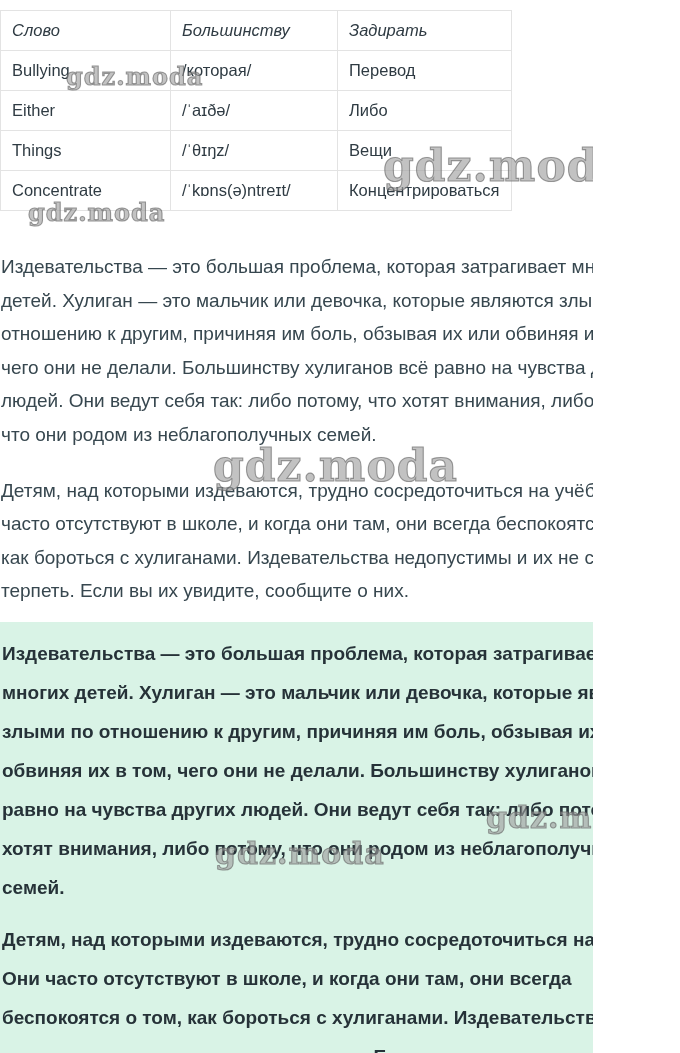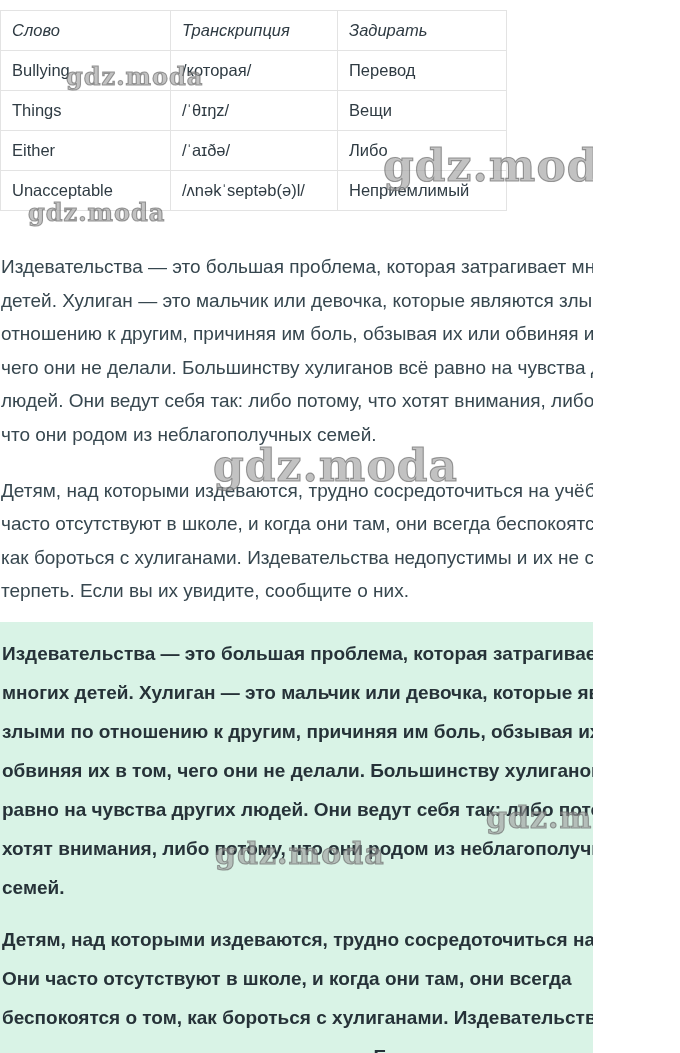--- a/index.html
+++ b/index.html
@@ -93,44 +93,44 @@
 
   <table class="vocab">
     <colgroup>
         <col class="c1">
         <col class="c2">
         <col class="c3">
       </colgroup>
     <thead>
       <tr>
         <th>Слово</th>
-        <th>Транскрипция</th>
+        <th>Большинству</th>
         <th>Задирать</th>
       </tr>
     </thead>
     <tbody>
       <tr>
         <td>Bullying</td>
         <td>/которая/</td>
         <td>Перевод</td>
       </tr>
       <tr>
+        <td>Either</td>
+        <td>/ˈaɪðə/</td>
+        <td>Либо</td>
+      </tr>
+      <tr>
         <td>Things</td>
         <td>/ˈθɪŋz/</td>
         <td>Вещи</td>
       </tr>
       <tr>
-        <td>Either</td>
-        <td>/ˈaɪðə/</td>
-        <td>Либо</td>
-      </tr>
-      <tr>
-        <td>Unacceptable</td>
-        <td>/ʌnəkˈseptəb(ə)l/</td>
-        <td>Неприемлимый</td>
+        <td>Concentrate</td>
+        <td>/ˈkɒns(ə)ntreɪt/</td>
+        <td>Концентрироваться</td>
       </tr>
     </tbody>
   </table>
 
   <div class="body-text">
     <p>Издевательства — это большая проблема, которая затрагивает многих детей. Хулиган — это мальчик или девочка, которые являются злыми по отношению к другим, причиняя им боль, обзывая их или обвиняя их в том, чего они не делали. Большинству хулиганов всё равно на чувства других людей. Они ведут себя так: либо потому, что хотят внимания, либо потому, что они родом из неблагополучных семей.</p>
     <p>Детям, над которыми издеваются, трудно сосредоточиться на учёбе. Они часто отсутствуют в школе, и когда они там, они всегда беспокоятся о том, как бороться с хулиганами. Издевательства недопустимы и их не следует терпеть. Если вы их увидите, сообщите о них.</p>
   </div>
 
   <div class="answer-block">

